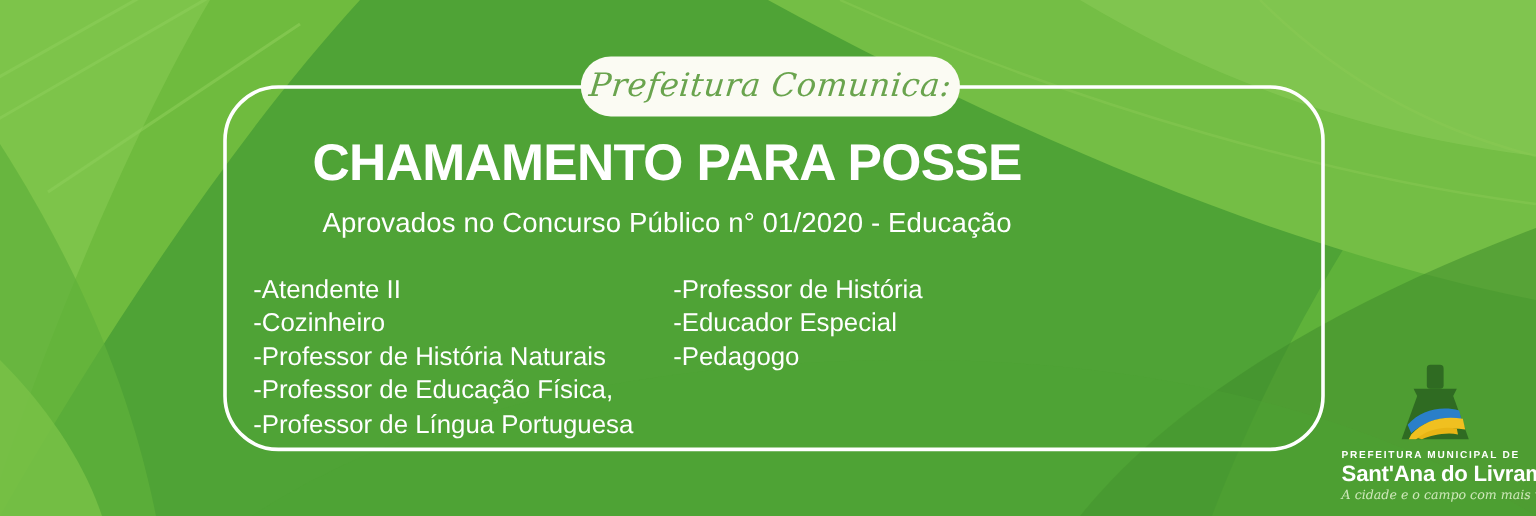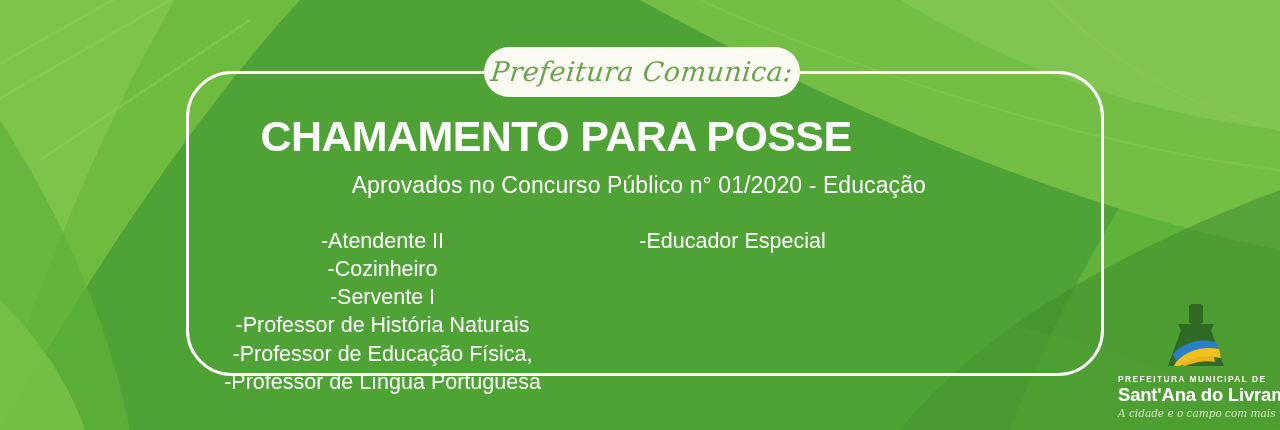--- a/index.html
+++ b/index.html
@@ -94,29 +94,28 @@
   }
 
   .subtitle {
     color: #ffffff;
     font-family: "Liberation Sans", sans-serif;
     font-weight: 400;
     font-size: 23px;
     letter-spacing: 0.1px;
     margin: 14px 0 0 0;
     white-space: nowrap;
-    text-align: right;
   }
 
   
   .lists {
     display: flex;
     justify-content: center;
     margin-top: 28px;
-    text-align: center;
+    text-align: left;
     gap: 0;
   }
   .list-col {
     color: #ffffff;
     font-family: "Liberation Sans", sans-serif;
     font-size: 21.5px;
     line-height: 1.31;
     white-space: nowrap;
   }
   .list-col.left {
@@ -232,27 +231,28 @@
   </div>
 
   <div class="content">
     <h1 class="headline">CHAMAMENTO PARA POSSE</h1>
     <p class="subtitle">Aprovados no Concurso Público n° 01/2020 - Educação</p>
 
     <div class="lists">
       <div class="list-col left">
         <span class="list-item">-Atendente II</span>
         <span class="list-item">-Cozinheiro</span>
-        <span class="list-item">-Servente I</span>
         <span class="list-item">-Professor de História Naturais</span>
         <span class="list-item">-Professor de Educação Física,</span>
         <span class="list-item">-Professor de Língua Portuguesa</span>
       </div>
       <div class="list-col right">
+        <span class="list-item">-Professor de História</span>
         <span class="list-item">-Educador Especial</span>
+        <span class="list-item">-Pedagogo</span>
       </div>
     </div>
   </div>
 
   <div class="logo">
     <svg class="logo-emblem" viewBox="0 0 156 72" aria-hidden="true">
 
       <rect x="71" y="2" width="14" height="20" rx="3" fill="#2f6b22"></rect>
 
       <path d="M60,22 L96,22 L93,28 L63,28 Z" fill="#2f6b22"></path>

